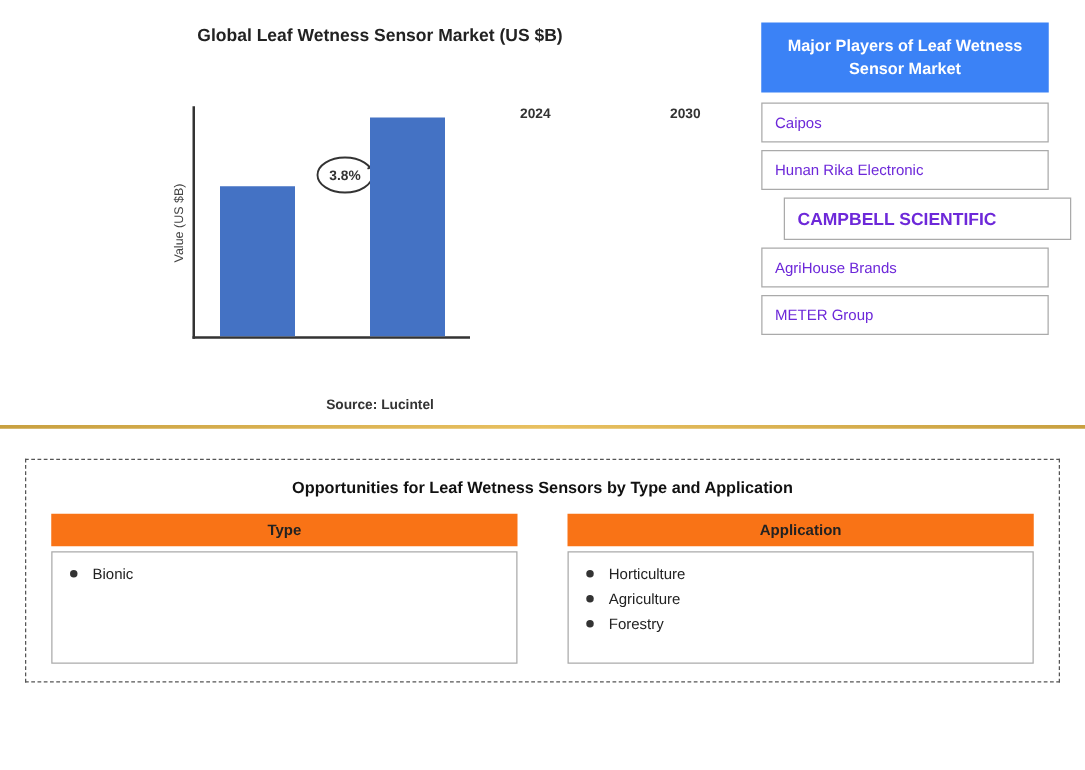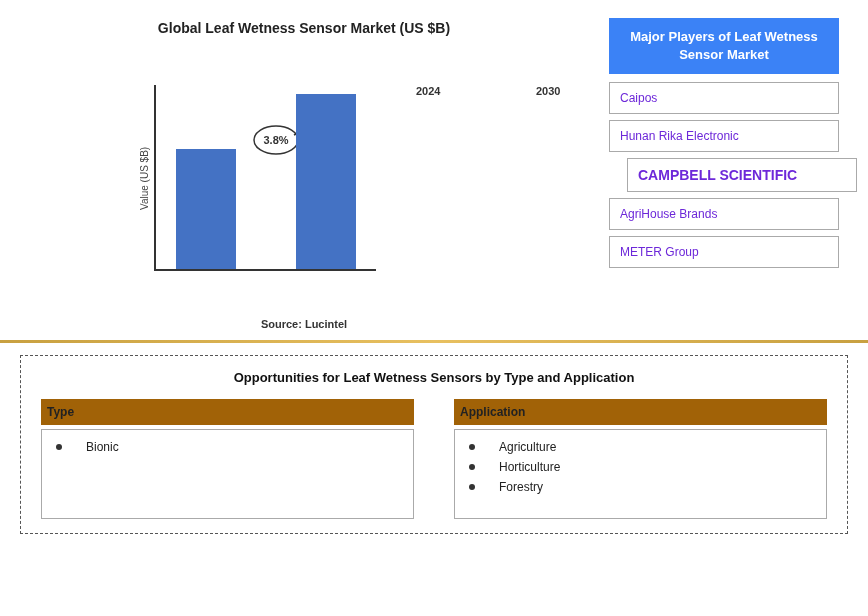--- a/index.html
+++ b/index.html
@@ -158,21 +158,21 @@
     
     .divider {
       width: 100%;
       height: 3px;
       background: linear-gradient(to right, #c8a040, #e8c060, #c8a040);
       margin: 0;
     }
 
     
     .bottom-section {
-      padding: 12px 20px;
+      padding: 24px 20px;
     }
 
     .opportunities-box {
       border: 1.5px dashed #555;
       padding: 14px 20px;
     }
 
     .opportunities-title {
       font-size: 13px;
       font-weight: bold;
@@ -187,44 +187,44 @@
     }
 
     .opp-column {
       flex: 1;
       display: flex;
       flex-direction: column;
       align-items: flex-start;
     }
 
     .opp-column-header {
-      background: #a16207;
+      background: #f97316;
       color: #222;
       font-size: 12px;
       font-weight: bold;
-      text-align: left;
+      text-align: center;
       padding: 6px;
       width: 100%;
       margin-bottom: 4px;
     }
 
     .opp-column-items {
       border: 1.5px solid #aaa;
       width: 100%;
       padding: 10px 14px;
       min-height: 90px;
     }
 
     .opp-item {
       font-size: 12px;
       color: #222;
       margin-bottom: 6px;
       display: flex;
       align-items: center;
-      gap: 20px;
+      gap: 8px;
     }
 
     .bullet {
       display: inline-block;
       width: 6px;
       height: 6px;
       background: #333;
       border-radius: 50%;
       margin-right: 4px;
       flex-shrink: 0;
@@ -295,25 +295,25 @@
             <span>Bionic</span>
           </div>
         </div>
       </div>
 
       <div class="opp-column">
         <div class="opp-column-header">Application</div>
         <div class="opp-column-items">
           <div class="opp-item">
             <span class="bullet"></span>
-            <span>Agriculture</span>
+            <span>Horticulture</span>
           </div>
           <div class="opp-item">
             <span class="bullet"></span>
-            <span>Horticulture</span>
+            <span>Agriculture</span>
           </div>
           <div class="opp-item">
             <span class="bullet"></span>
             <span>Forestry</span>
           </div>
         </div>
       </div>
 
     </div>
   </div>

